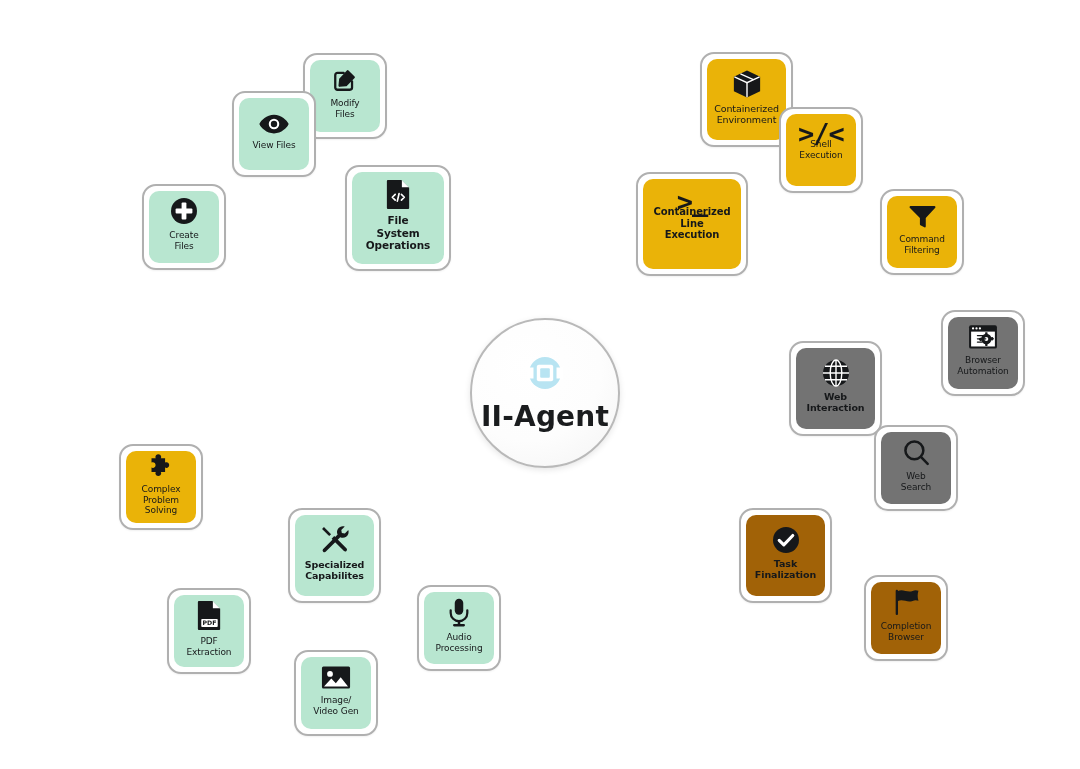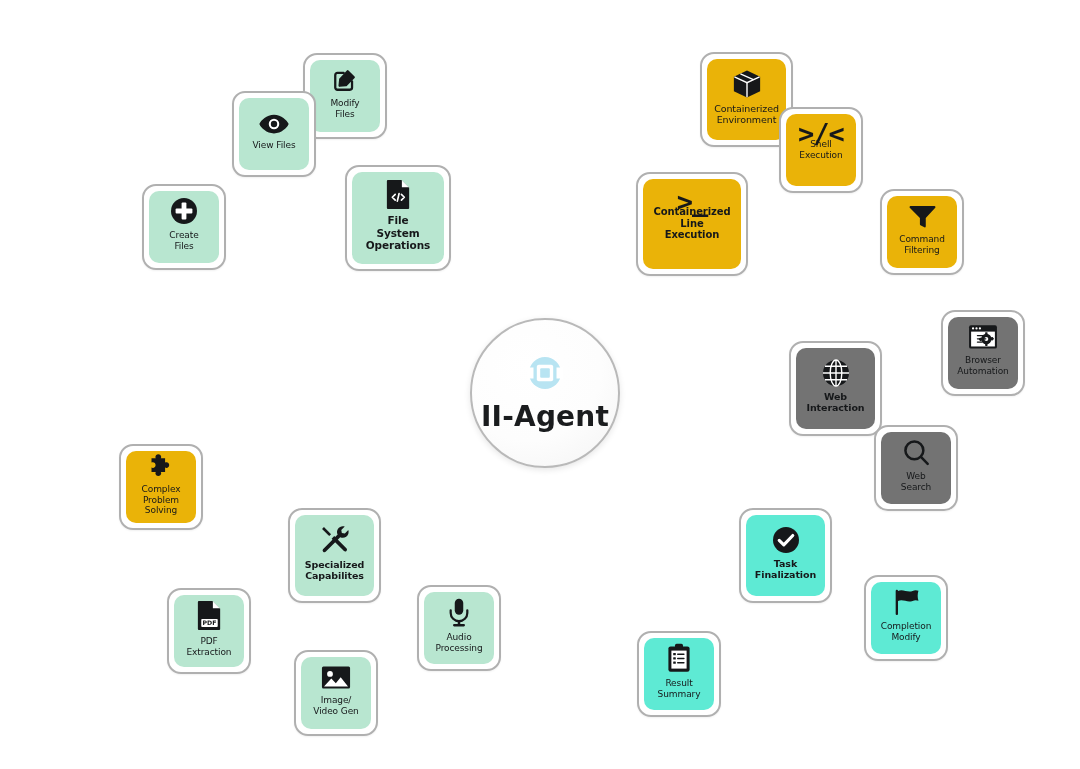--- a/index.html
+++ b/index.html
@@ -74,21 +74,21 @@
   .sz-l  { width: 106px; height: 106px; }
   .sz-l  .card-label { font-size: 10.5px; font-weight: bold; }
 
   .sz-w  { width: 112px; height: 104px; }
   .sz-w  .card-label { font-size: 10px; font-weight: bold; }
 
   
   .fill-green  { background: #b8e6d0; }
   .fill-blue   { background: #eab308; }
   .fill-pink   { background: #737373; align-items: center; }
-  .fill-purple { background: #5eead4; }
+  .fill-purple { background: #a16207; }
 
   
   .thin .card-label { font-weight: normal; }
 
   
   .glyph {
     font-family: "DejaVu Sans Mono", monospace;
     font-weight: bold;
     color: #16181a;
     letter-spacing: -1px;
@@ -362,42 +362,21 @@
     </div>
     <div class="card sz-s thin" style="left: 864px; top: 575px;">
       <div class="card-inner fill-purple">
         <div class="card-icon">
           <svg width="29" height="28" viewBox="0 0 30 30">
             <rect x="3.4" y="2" width="2.5" height="27" rx="1.1" fill="#16181a"></rect>
             <path d="M5.9 3.2c5.4-2.6 10.2 2.3 15.6 0 2.2-1 4.2-1 6.3-.2-1.1 3.5-1.1 7 0 10.6-2.1-.8-4.1-.8-6.3.2-5.4 2.5-10.2-2.4-15.6.2z" fill="#16181a"></path>
           </svg>
         </div>
         <div class="card-label">Completion
-Modify</div>
-      </div>
-    </div>
-    <div class="card sz-s thin" style="left: 637px; top: 631px;">
-      <div class="card-inner fill-purple">
-        <div class="card-icon">
-          <svg width="24" height="30" viewBox="0 0 24 30">
-            <rect x="1.4" y="3.4" width="21.2" height="25.4" rx="2.2" fill="#16181a"></rect>
-            <rect x="8" y="0.8" width="8" height="4.6" rx="1.6" fill="#16181a"></rect>
-            <rect x="4.4" y="7.6" width="15.2" height="18" fill="#ffffff"></rect>
-            <g fill="#16181a">
-              <rect x="6.2" y="10" width="2.6" height="2.3" rx="0.5"></rect>
-              <rect x="6.2" y="14.2" width="2.6" height="2.3" rx="0.5"></rect>
-              <rect x="6.2" y="18.4" width="2.6" height="2.3" rx="0.5"></rect>
-              <rect x="10" y="10.6" width="7.6" height="1.4" rx="0.7"></rect>
-              <rect x="10" y="14.8" width="7.6" height="1.4" rx="0.7"></rect>
-              <rect x="10" y="19" width="7.6" height="1.4" rx="0.7"></rect>
-            </g>
-          </svg>
-        </div>
-        <div class="card-label">Result
-Summary</div>
+Browser</div>
       </div>
     </div>
     <div id="hub">
     <div id="hub-logo">
       <svg width="40" height="40" viewBox="0 0 40 40" aria-hidden="true">
         <circle cx="20" cy="20" r="16" fill="#b8e4f2"></circle>
         <rect x="2" y="14.5" width="36" height="11" fill="#ffffff"></rect>
         <rect x="8.5" y="8.5" width="23" height="23" rx="3" fill="#b8e4f2"></rect>
         <rect x="11.8" y="11.8" width="16.4" height="16.4" rx="2" fill="#ffffff"></rect>
         <rect x="15.2" y="15.2" width="9.6" height="9.6" rx="1" fill="#b8e4f2"></rect>

